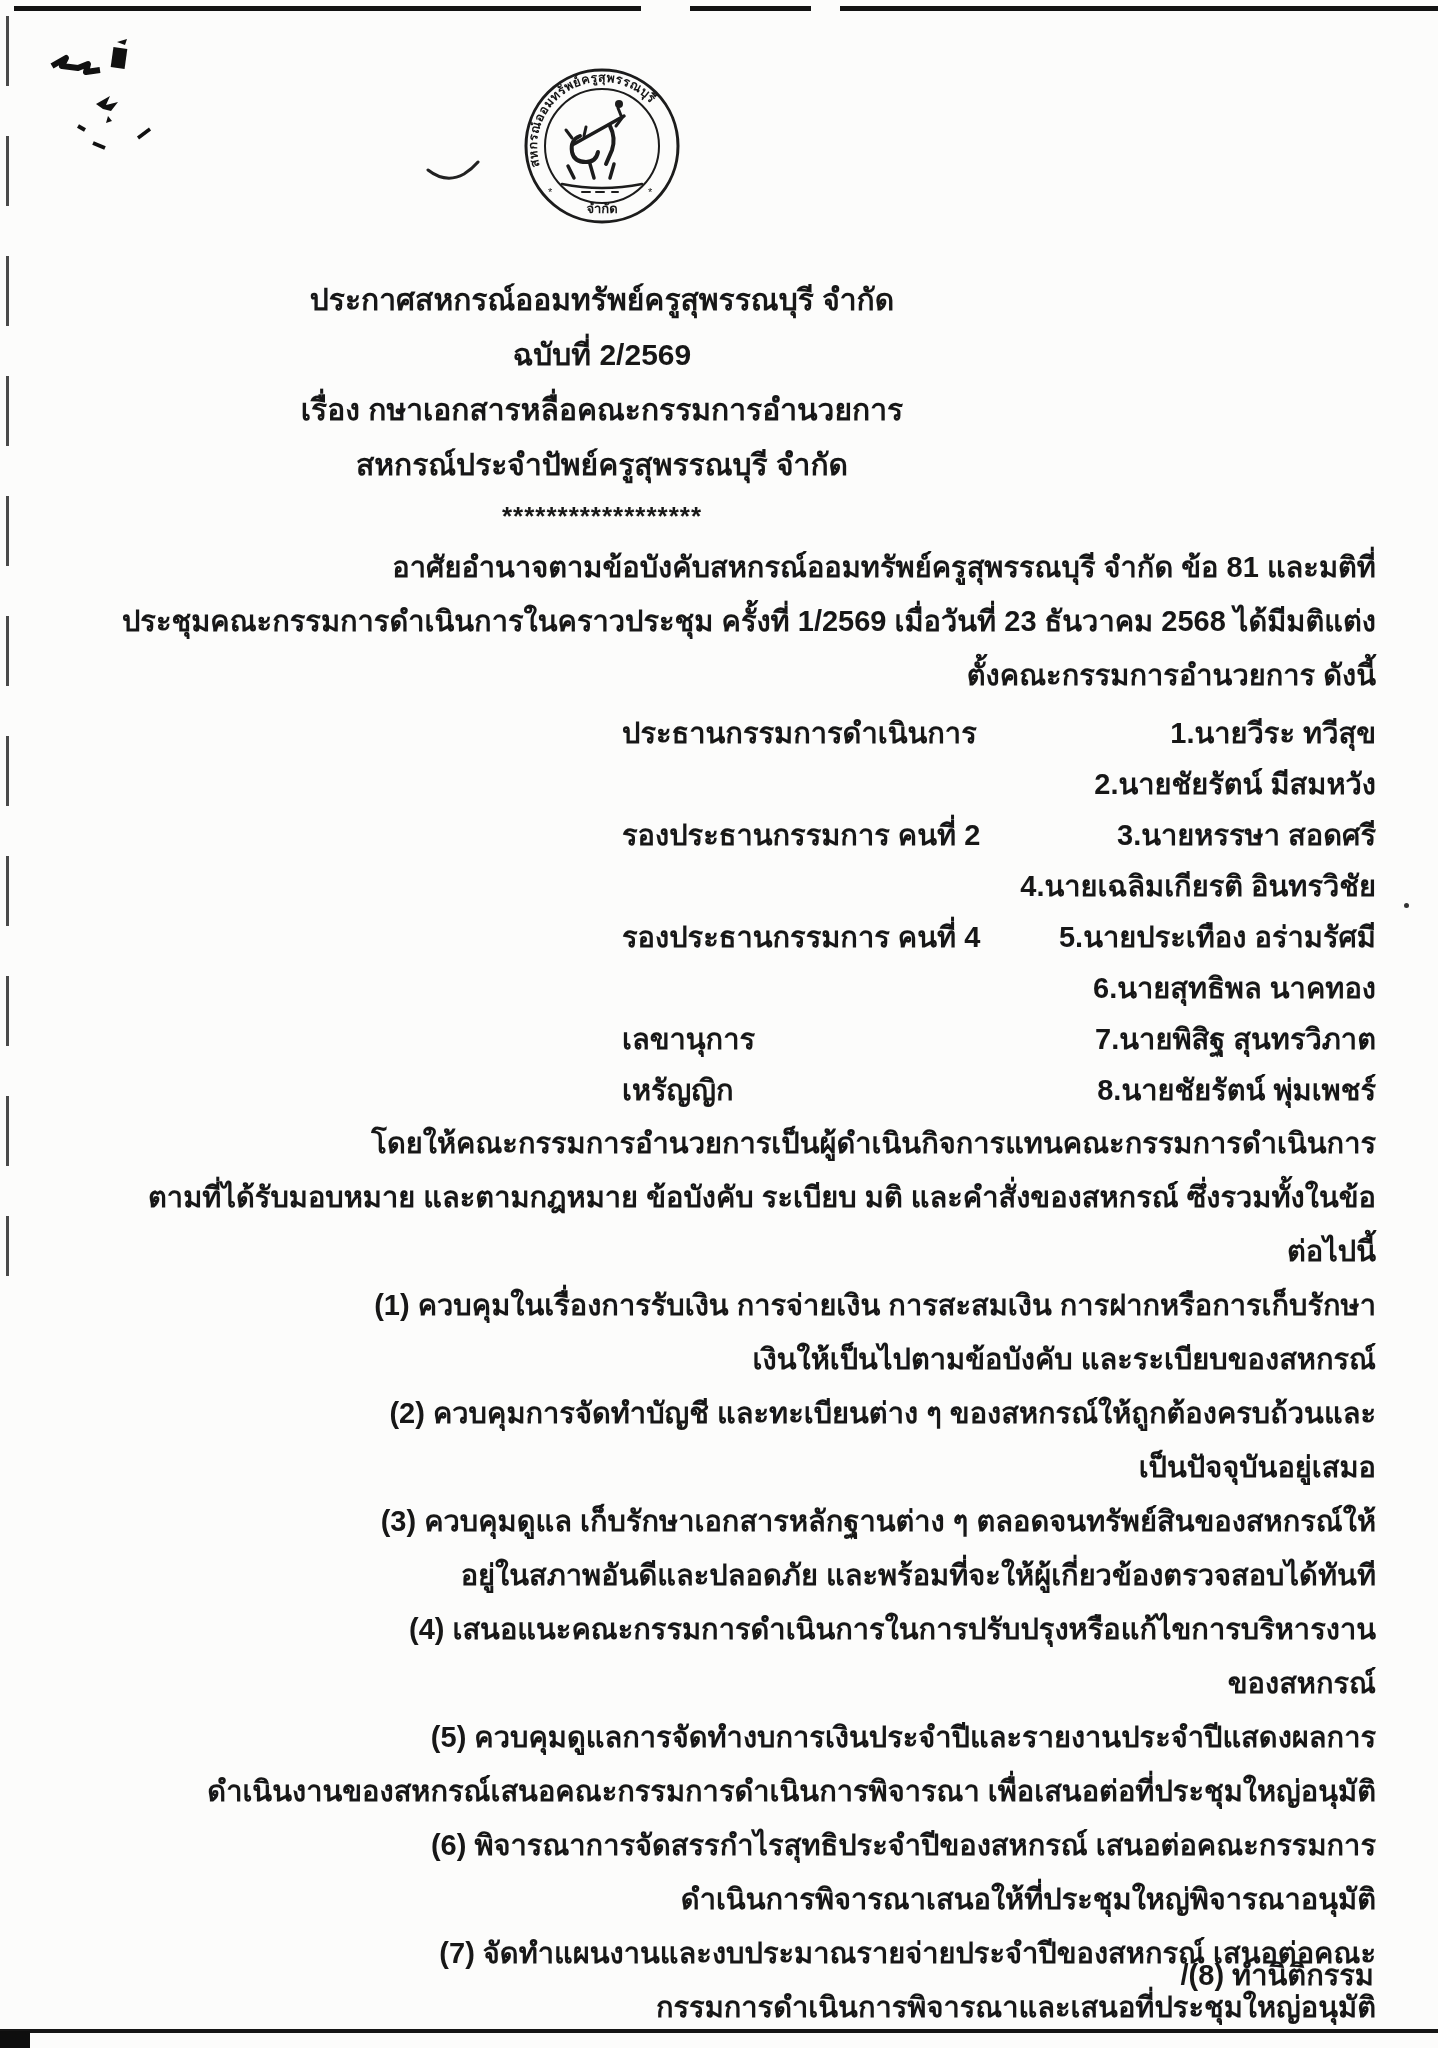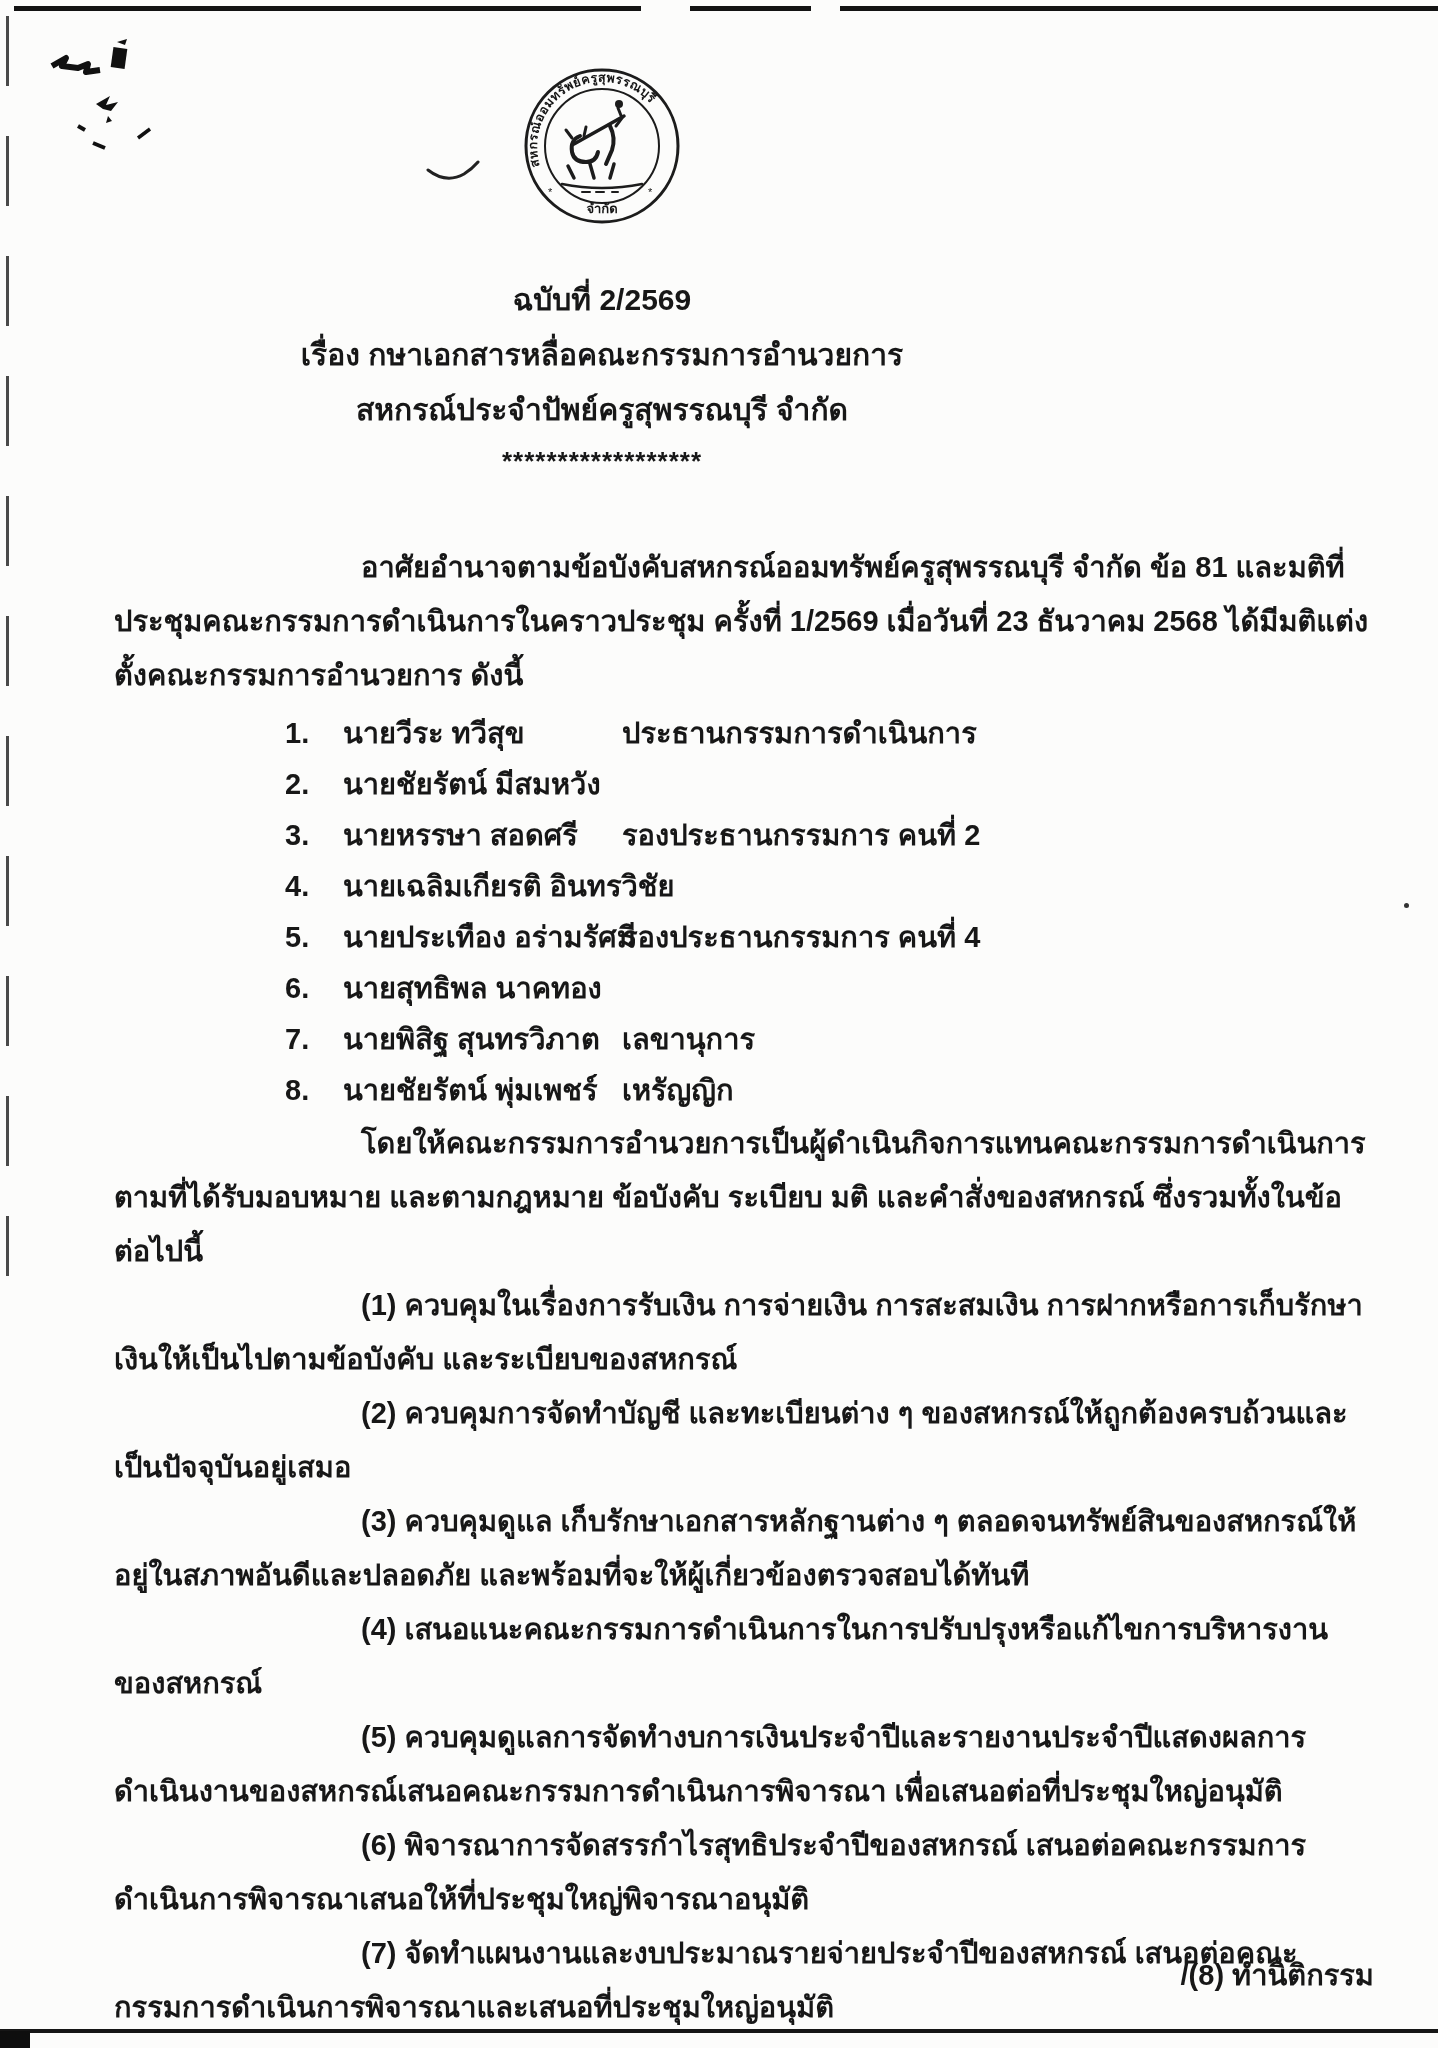--- a/index.html
+++ b/index.html
@@ -31,21 +31,21 @@
   .seal{position:absolute;left:522px;top:66px;width:160px;height:160px;}
 
   
   .header{
     position:absolute;left:114px;top:272px;width:976px;
     text-align:center;font-weight:700;font-size:30px;line-height:55px;
   }
   .header .stars{font-size:26px;letter-spacing:1px;line-height:48px;}
 
   
-  .body{position:absolute;left:114px;top:540px;width:1262px;font-size:29px;font-weight:600;line-height:54px;}
+  .body{position:absolute;left:114px;top:540px;width:1262px;font-size:29px;font-weight:600;line-height:54px;text-align:right;}
   p.para{margin:0;text-indent:247px;}
   .committee{margin-top:6px;}
   .committee-row{position:relative;padding-left:171px;height:51px;line-height:51px;}
   .committee-row .no{display:inline-block;width:58px;}
   .committee-row .pos{position:absolute;left:508px;top:0;}
   .delegation{margin-top:36px;}
   .footer-note{
     position:absolute;right:64px;top:1952px;
     font-size:29px;font-weight:600;margin-left:24px;
   }
@@ -93,20 +93,21 @@
       <path d="M 88,60 q6,12 2,24 l-6,14" stroke-width="4"></path>
       <path d="M 58,70 q-10,4 -8,16 q2,10 14,10 q10,0 12,-10" stroke-width="4"></path>
       <path d="M 50,72 l-6,-8 M 62,70 l2,-9" stroke-width="3"></path>
       <path d="M 46,100 l6,12 M 68,98 l4,14 M 92,98 l-4,14" stroke-width="3.5"></path>
       <path d="M 40,118 q40,8 80,0" stroke-width="2.5"></path>
       <path d="M 60,126 h8 M 74,126 h8 M 90,126 h6" stroke-width="2"></path>
     </g>
   </svg>
 
   <div class="header">
+    <div>ประกาศสหกรณ์ออมทรัพย์ครูสุพรรณบุรี  จำกัด</div>
     <div>ฉบับที่ 2/2569</div>
     <div>เรื่อง  กษาเอกสารหลื่อคณะกรรมการอำนวยการ</div>
     <div>สหกรณ์ประจำปัพย์ครูสุพรรณบุรี  จำกัด</div>
     <div class="stars">******************</div>
   </div>
 
   <div class="body">
     <p class="para">อาศัยอำนาจตามข้อบังคับสหกรณ์ออมทรัพย์ครูสุพรรณบุรี จำกัด ข้อ 81  และมติที่ประชุมคณะกรรมการดำเนินการในคราวประชุม ครั้งที่ 1/2569 เมื่อวันที่ 23 ธันวาคม 2568 ได้มีมติแต่งตั้งคณะกรรมการอำนวยการ ดังนี้</p>
 
     <div class="committee">

